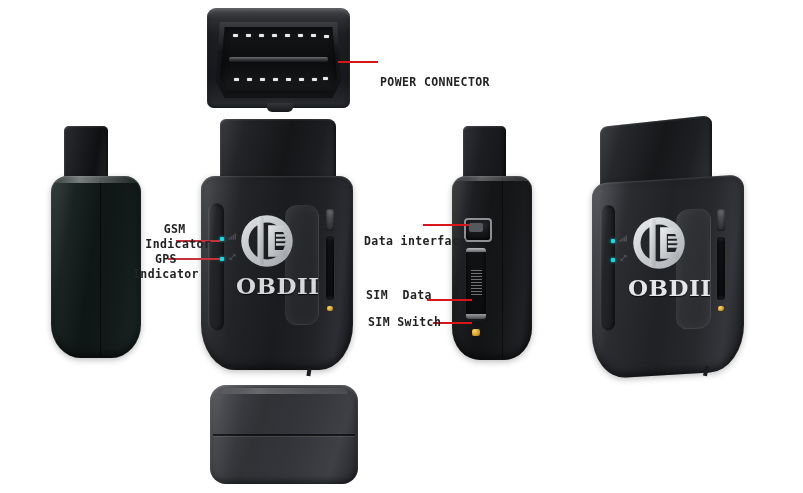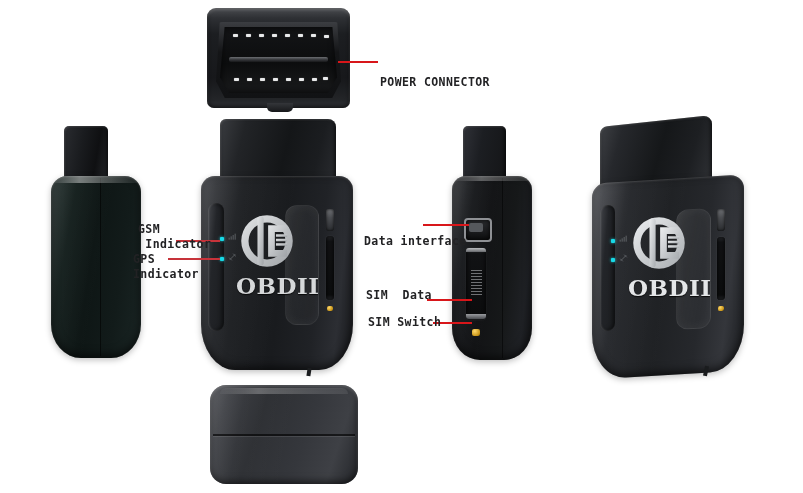--- a/index.html
+++ b/index.html
@@ -22,20 +22,21 @@
   
   .label {
     position: absolute;
     font-family: "DejaVu Sans Mono", "Liberation Mono", monospace;
     font-size: 11.5px;
     font-weight: 700;
     color: #222224;
     letter-spacing: 0.4px;
     line-height: 15px;
     white-space: pre;
+    text-align: center;
   }
 
   
   .leader {
     position: absolute;
     height: 2px;
     background: #d8161a;
   }
   .leader.thin { height: 1.6px; background: #c7333a; }
 

